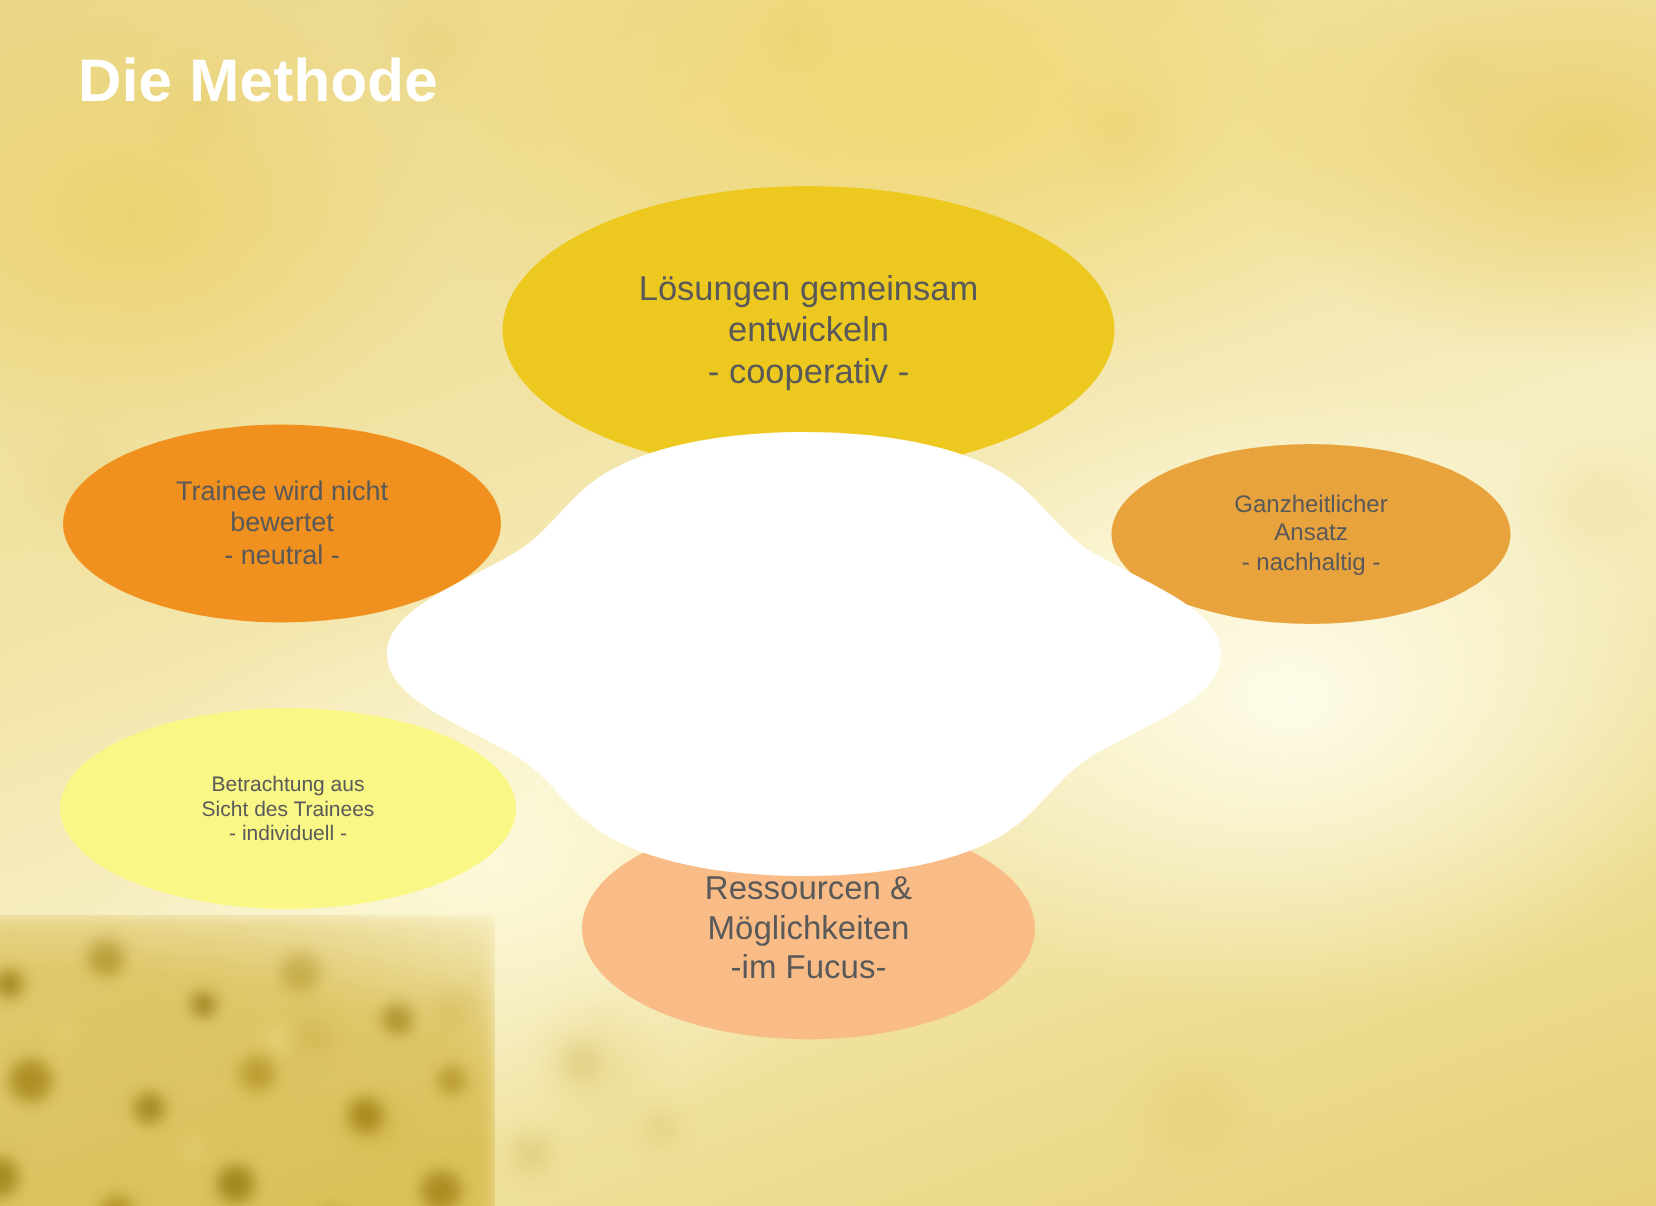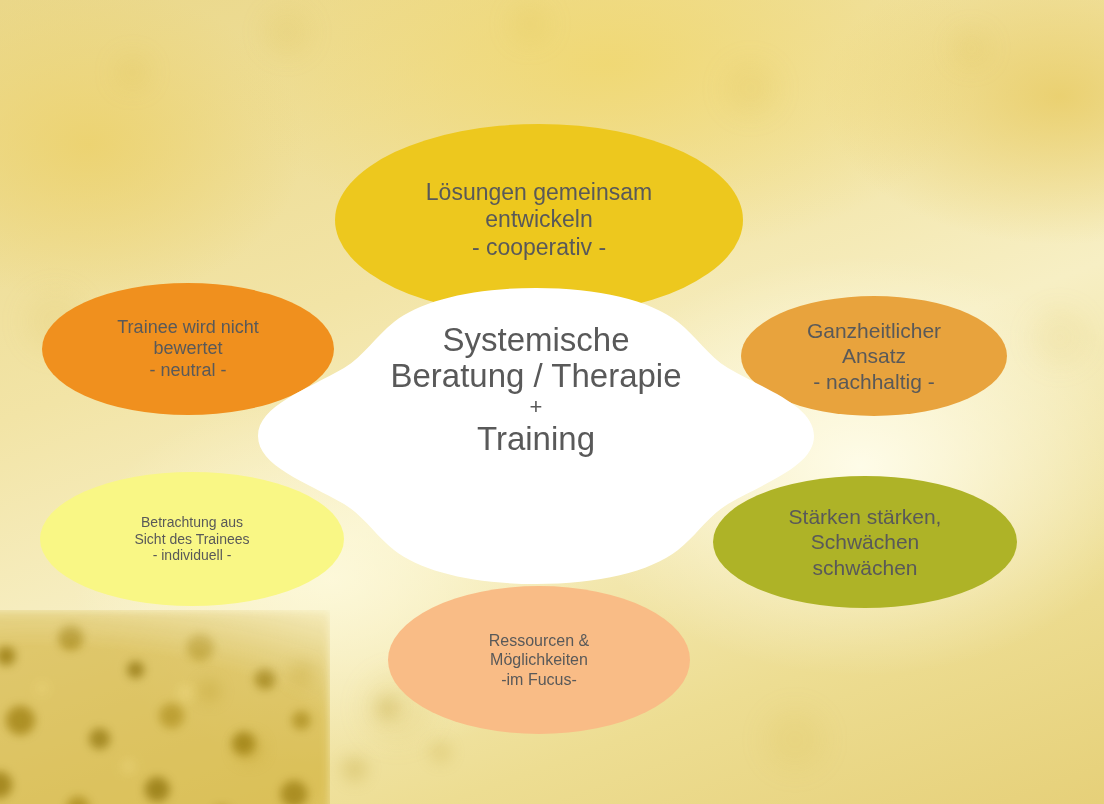--- a/index.html
+++ b/index.html
@@ -142,24 +142,24 @@
     justify-content: center;
     text-align: center;
     color: #595959;
     line-height: 1.2;
     box-sizing: border-box;
   }
   .bubble .txt { display: block; width: 100%; white-space: pre-line; }
 
   #bubble-top      { left: 335px; top: 124px;  width: 408px; height: 192px; background: #edc81e; font-size: 23px; }
   #bubble-left-up  { left: 42px;  top: 283px;  width: 292px; height: 132px; background: #f0901e; font-size: 18px; }
-  #bubble-right-up { left: 741px; top: 296px;  width: 266px; height: 120px; background: #e8a33d; font-size: 21px; }
+  #bubble-right-up { left: 741px; top: 296px;  width: 266px; height: 120px; background: #e8a33d; font-size: 16px; }
   #bubble-left-dn  { left: 40px;  top: 472px;  width: 304px; height: 134px; background: #f9f785; font-size: 14px; }
   #bubble-right-dn { left: 713px; top: 476px;  width: 304px; height: 132px; background: #aeb327; font-size: 21px; }
-  #bubble-bottom   { left: 388px; top: 586px;  width: 302px; height: 148px; background: #f9bc86; font-size: 16px; }
+  #bubble-bottom   { left: 388px; top: 545px;  width: 302px; height: 148px; background: #f9bc86; font-size: 22px; }
 
   
   .bg-base   { z-index: 0; }
   .bg-speck  { z-index: 1; }
   .bg-crust  { z-index: 2; }
   .bg-crust2 { z-index: 2; }
   .bubble       { z-index: 3; align-items: center; }
   .center-cloud { z-index: 4; }
   .center-text  { z-index: 5; }
   .title        { z-index: 6; }
@@ -167,20 +167,21 @@
 </head>
 <body>
 
 <div class="slide">
 
   <div class="bg-base"></div>
   <div class="bg-speck"></div>
   <div class="bg-crust"></div>
   <div class="bg-crust2"></div>
 
+  <div class="title" style="color: rgb(255, 255, 255);">Die Methode</div>
 
   <div class="bubble" id="bubble-top" style="background: rgb(237, 200, 30);">
     <span class="txt">Lösungen gemeinsam
 entwickeln
 - cooperativ -</span>
   </div>
 
   <div class="bubble" id="bubble-left-up" style="background: rgb(240, 144, 30);">
     <span class="txt">Trainee wird nicht
 bewertet
@@ -192,25 +193,20 @@
 Ansatz
 - nachhaltig -</span>
   </div>
 
   <div class="bubble" id="bubble-left-dn" style="background: rgb(249, 247, 133);">
     <span class="txt">Betrachtung aus
 Sicht des Trainees
 - individuell -</span>
   </div>
 
-  <div class="bubble" id="bubble-right-dn" style="background: rgb(174, 179, 39);">
-    <span class="txt">Stärken stärken,
-Schwächen
-schwächen</span>
-  </div>
 
   <div class="bubble" id="bubble-bottom" style="background: rgb(249, 188, 134);">
     <span class="txt">Ressourcen &amp;
 Möglichkeiten
 -im Fucus-</span>
   </div>
 
   <div class="center-cloud">
     <svg viewBox="0 0 556 300" xmlns="http://www.w3.org/2000/svg" aria-hidden="true">
       <path d="M 278 2
@@ -222,20 +218,14 @@
                C 392 286 340 298 278 298
                C 216 298 164 286 136 264
                C 118 250 106 230 86 218
                C 48 196 0 180 0 150
                C 0 120 48 104 86 82
                C 106 70 118 50 136 36
                C 164 14 216 2 278 2 Z" fill="#ffffff"></path>
     </svg>
   </div>
 
-  <div class="center-text">
-    <span class="ln">Systemische</span>
-    <span class="ln">Beratung / Therapie</span>
-    <span class="plus">+</span>
-    <span class="ln">Training</span>
-  </div>
 
 </div>
 
 </body></html>

